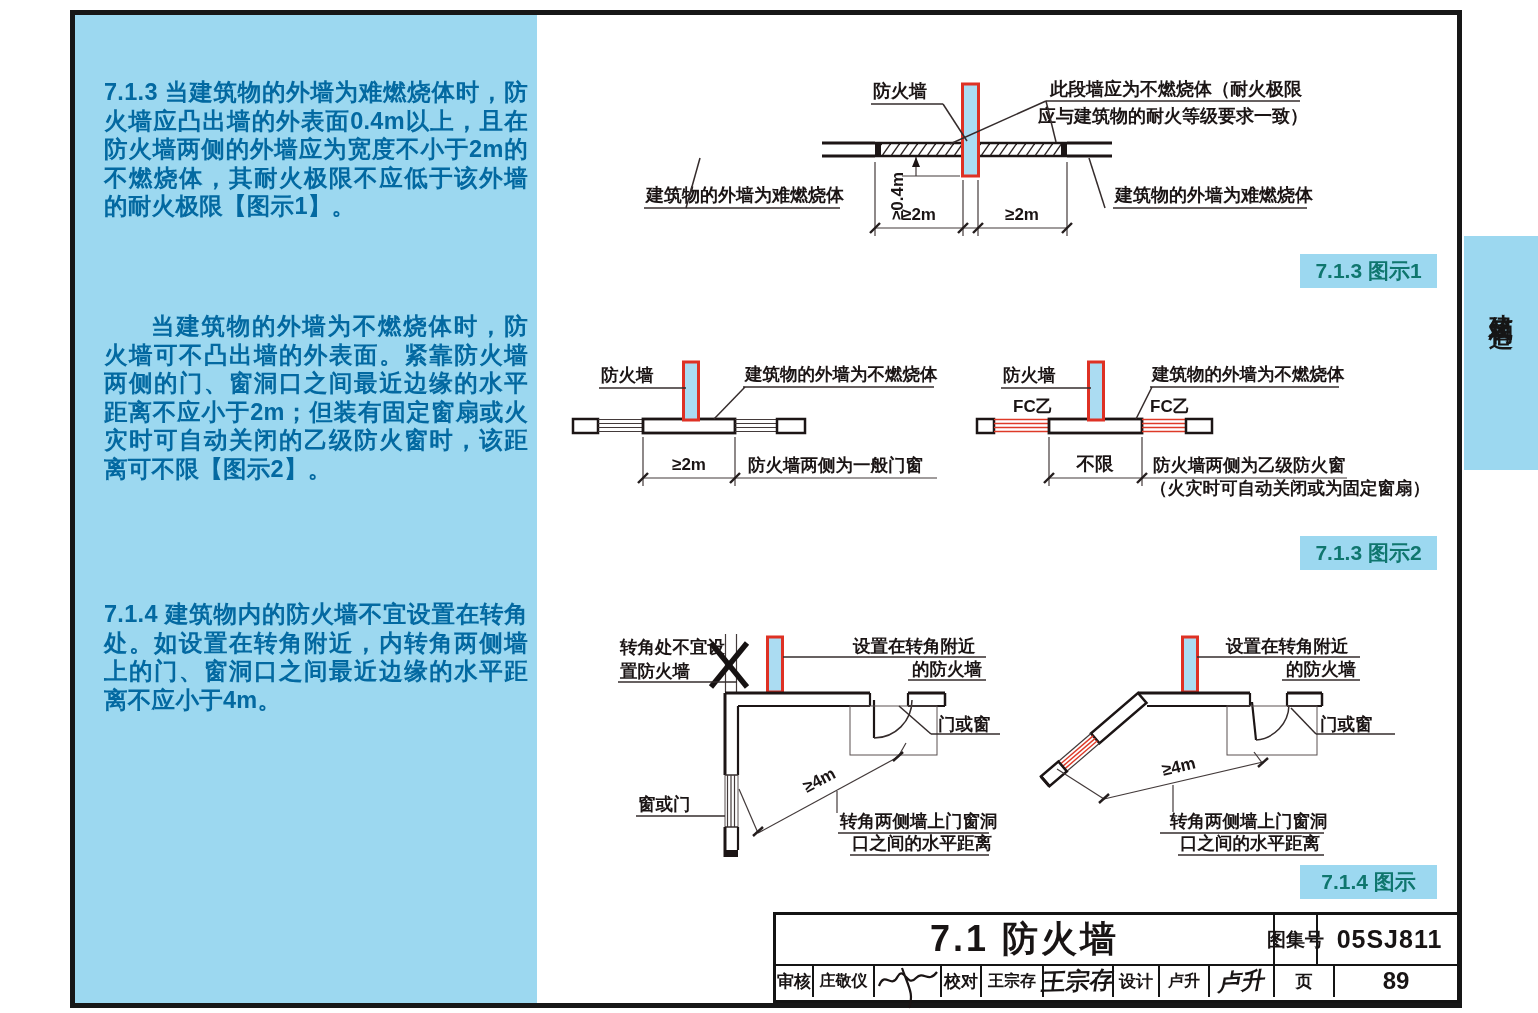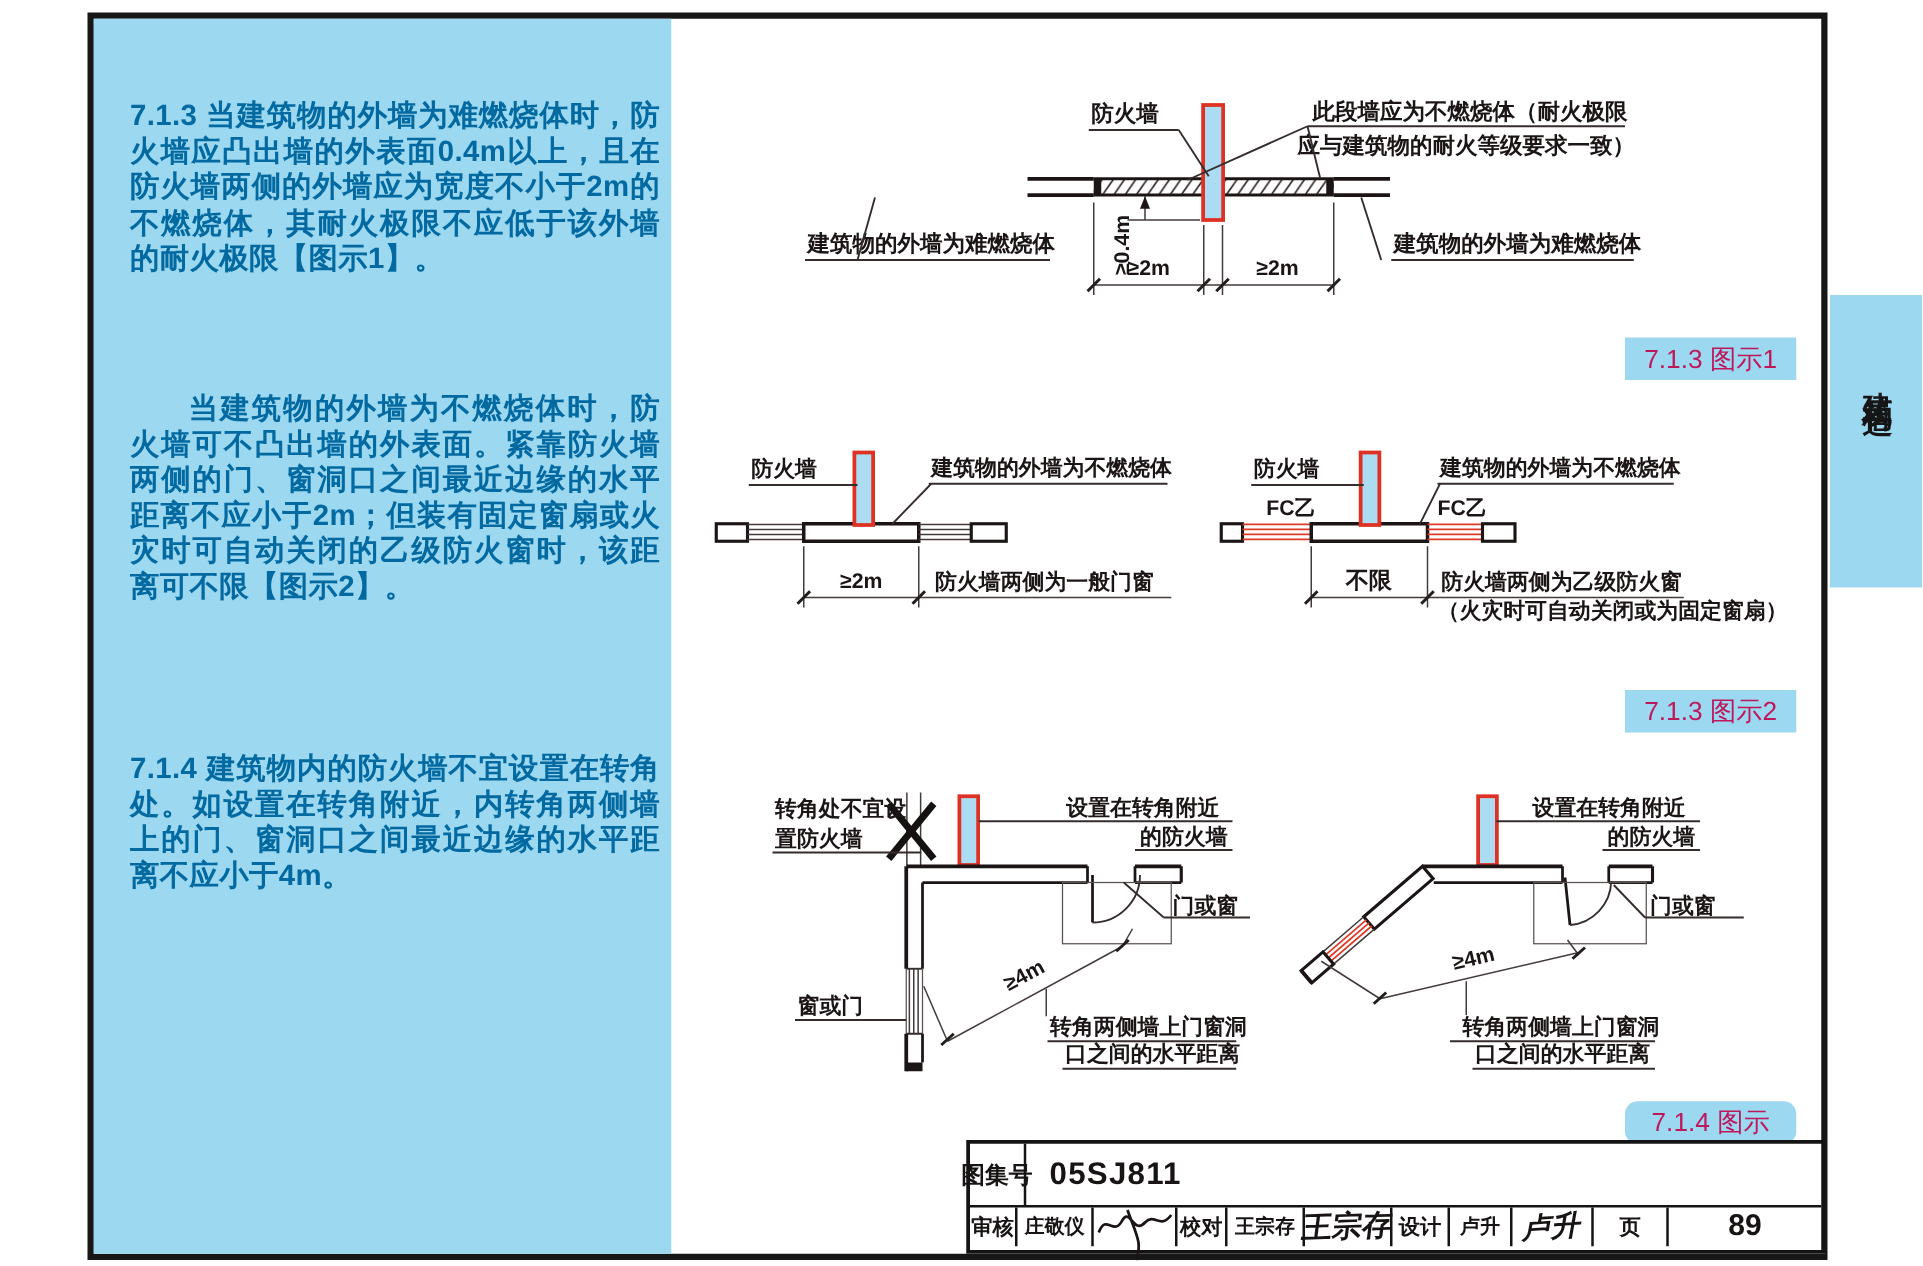--- a/index.html
+++ b/index.html
@@ -6,21 +6,21 @@
   .page{position:relative;width:1538px;height:1013px;background:#ffffff;overflow:hidden;
         font-family:"Liberation Sans","DejaVu Sans",sans-serif;color:#181414;}
   .frame{position:absolute;left:70px;top:10px;width:1392px;height:998px;
          border:5px solid #171717;background:#ffffff;box-sizing:border-box;}
   .sidebar{position:absolute;left:0;top:0;width:462px;height:100%;background:#9cd8f0;}
   .para{position:absolute;left:104px;width:424px;font-weight:700;font-size:23.5px;
         line-height:28.5px;text-align:justify;color:#0369a1;letter-spacing:0.3px;}
   .para.indent{text-indent:2em;}
   .badge{position:absolute;left:1300px;width:137px;height:34px;background:#9cd8f0;
          display:flex;align-items:center;justify-content:center;
-         font-weight:400;font-size:21px;color:#be185d;margin-top:16px;}
+         font-weight:700;font-size:21px;color:#0f766e;}
   .side-tab{position:absolute;left:1464px;top:236px;width:74px;height:234px;background:#9cd8f0;
             display:flex;justify-content:center;box-sizing:border-box;padding-top:58px;}
   .side-tab span{writing-mode:vertical-rl;font-size:24px;font-weight:700;
                  letter-spacing:4px;color:#161616;}
   .fig{position:absolute;overflow:visible;}
   .fig text{font-weight:700;fill:#1b1515;font-family:inherit;}
   .lbl{font-size:17.5px;}
   .lbl18{font-size:18px;}
   .dim{font-size:17px;}
   .dim19{font-size:18.5px;}
@@ -314,24 +314,25 @@
       </g>
       <g>
         <line class="s12" x1="1173" y1="785" x2="1173" y2="812"></line>
         <text class="lbl" x="1170" y="827">转角两侧墙上门窗洞</text>
         <line class="s15" x1="1160" y1="833" x2="1324" y2="833"></line>
         <text class="lbl" x="1180" y="849">口之间的水平距离</text>
         <line class="s15" x1="1178" y1="855" x2="1324" y2="855"></line>
       </g>
     </g>
   </svg>
-  <div class="badge" style="top:865px;border-radius:10px;">7.1.4 图示</div>
+  <div class="badge" style="top:865px;">7.1.4 图示</div>
 
   <div class="tb">
     <div class="tb-row1">
+      <div class="tb-cell tb-title">7.1 防火墙</div>
       <div class="tb-cell tb-atlas-label">图集号</div>
       <div class="tb-cell tb-atlas-no">05SJ811</div>
     </div>
     <div class="tb-row2">
       <div class="tb-cell sm-label" style="width:36px;">审核</div>
       <div class="tb-cell sm-name" style="width:61px;">庄敬仪</div>
       <div class="tb-cell" style="width:67px;">
         <svg width="64" height="34" viewBox="0 0 64 34" style="overflow:visible">
           <path d="M3,22 C9,6 15,26 22,12 C28,2 31,24 40,14 C48,6 52,20 61,8 M26,4 C33,24 38,30 33,44" fill="none" stroke="#1a1414" stroke-width="2.2"></path>
         </svg>

